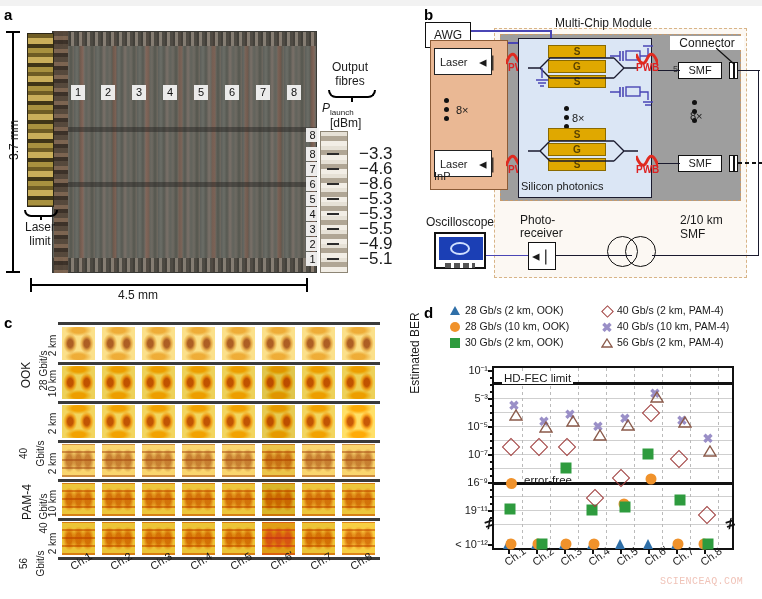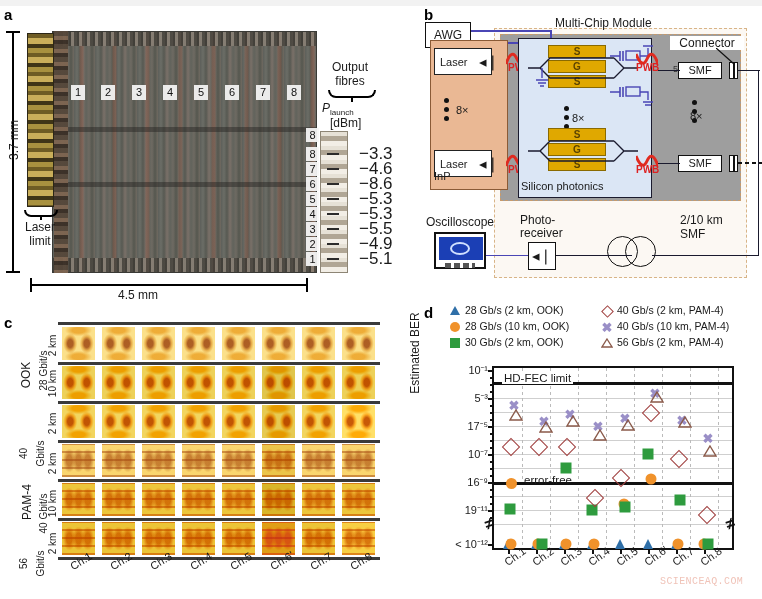--- a/index.html
+++ b/index.html
@@ -652,21 +652,21 @@
     <div class="d-ylabel" style="top:-6px;">10⁻¹</div>
     <div class="d-ytick minor" style="top:9px;"></div>
     <div class="d-ytick minor" style="top:16px;"></div>
     <div class="d-ytick minor" style="top:23px;"></div>
     <div class="d-ytick" style="top:30px;"></div>
     <div class="d-ylabel" style="top:22px;">5⁻³</div>
     <div class="d-ytick minor" style="top:37px;"></div>
     <div class="d-ytick minor" style="top:44px;"></div>
     <div class="d-ytick minor" style="top:51px;"></div>
     <div class="d-ytick" style="top:58px;"></div>
-    <div class="d-ylabel" style="top:50px;">17⁻⁵</div>
+    <div class="d-ylabel" style="top:50px;">10⁻⁵</div>
     <div class="d-ytick minor" style="top:65px;"></div>
     <div class="d-ytick minor" style="top:72px;"></div>
     <div class="d-ytick minor" style="top:79px;"></div>
     <div class="d-ytick" style="top:86px;"></div>
     <div class="d-ylabel" style="top:78px;">10⁻⁷</div>
     <div class="d-ytick minor" style="top:93px;"></div>
     <div class="d-ytick minor" style="top:100px;"></div>
     <div class="d-ytick minor" style="top:107px;"></div>
     <div class="d-ytick" style="top:114px;"></div>
     <div class="d-ylabel" style="top:106px;">16⁻⁹</div>

